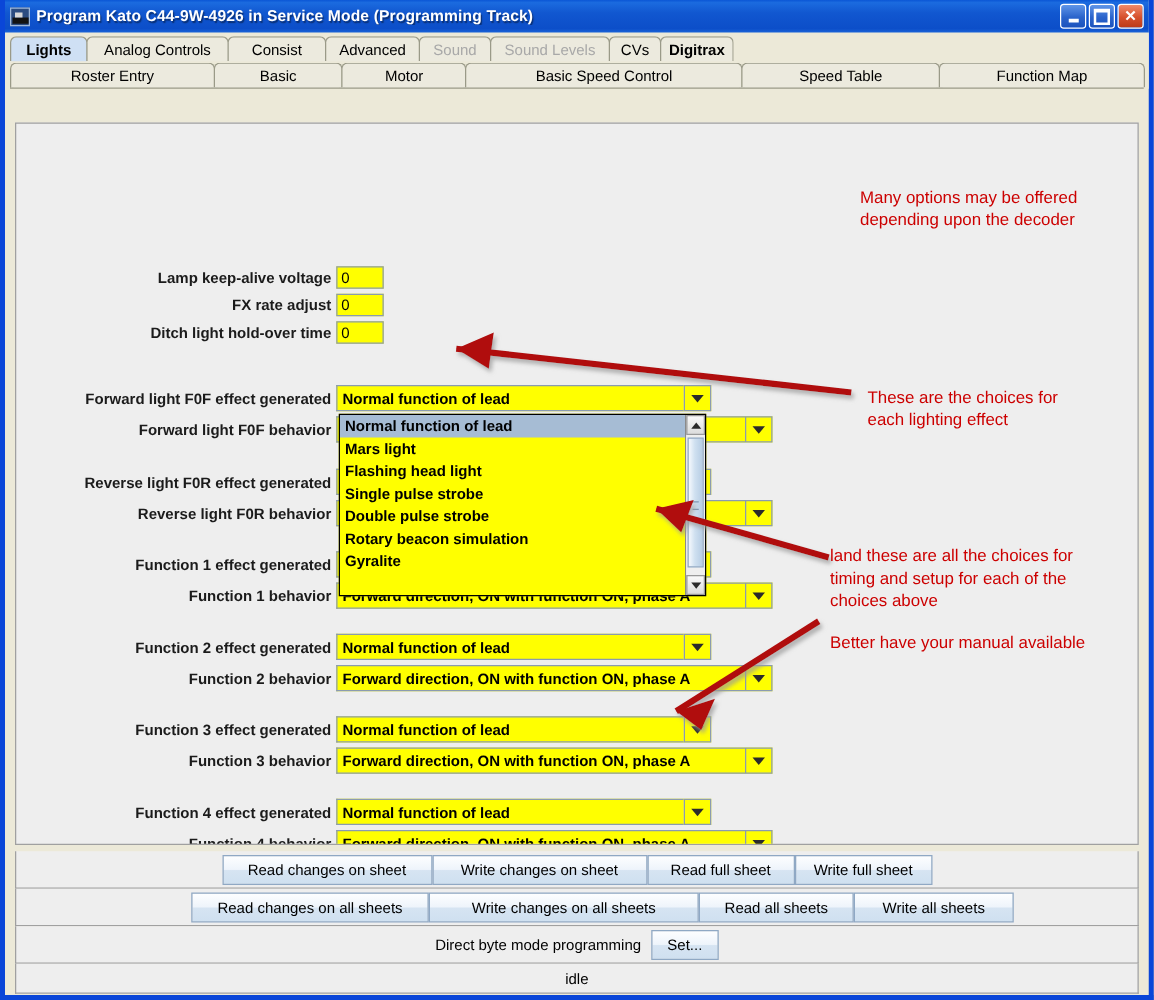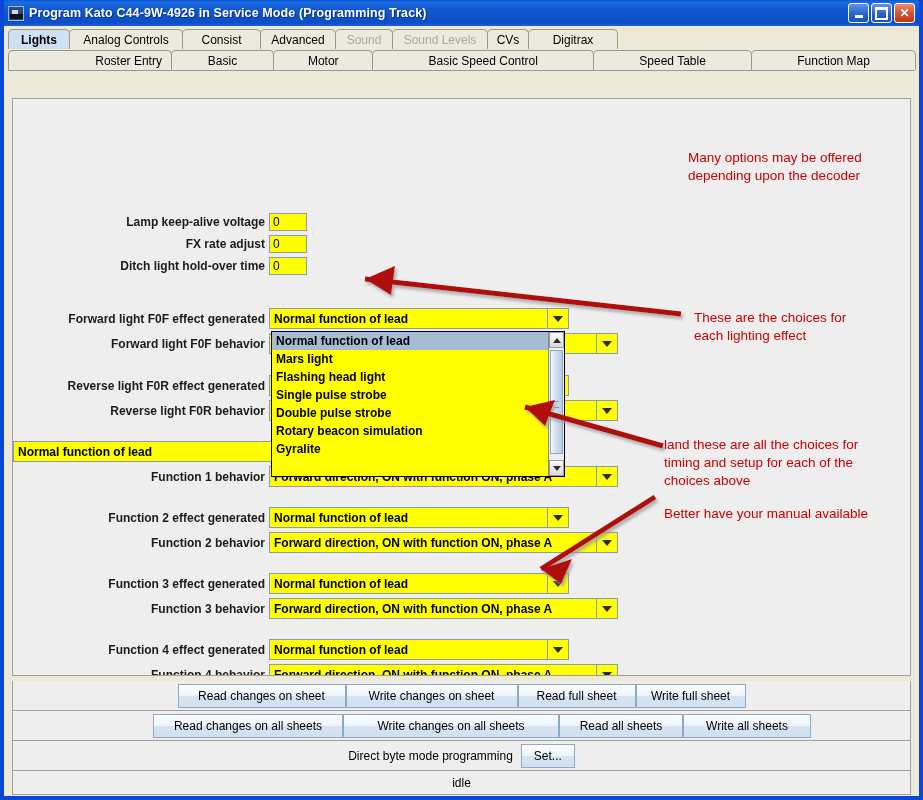--- a/index.html
+++ b/index.html
@@ -332,26 +332,26 @@
           </div>
           <div class="tab disabled" style="width: 58px;">
             <span>Sound</span>
           </div>
           <div class="tab disabled" style="width: 96px;">
             <span>Sound Levels</span>
           </div>
           <div class="tab" style="width: 42px;">
             <span>CVs</span>
           </div>
-          <div class="tab" style="width: 90px;">
+          <div class="tab" style="width: 59px; font-weight: bold;">
             <span>Digitrax</span>
           </div>
         </div>
       <div class="tabrow" id="tabrow2">
-          <div class="tab" style="width: 167px; justify-content: flex-end;">
+          <div class="tab" style="width: 167px;">
             <span>Roster Entry</span>
           </div>
           <div class="tab" style="width: 105px;">
             <span>Basic</span>
           </div>
           <div class="tab" style="width: 102px;">
             <span>Motor</span>
           </div>
           <div class="tab" style="width: 226px;">
             <span>Basic Speed Control</span>
@@ -410,20 +410,21 @@
           <div class="row" style="top: 301px;">
             <div class="lbl">Reverse light F0R behavior</div>
             <div class="combo">
               <div class="cbox" style="width: 327px;">Forward direction, ON with function ON, phase A</div>
               <div class="carrow">
                 <i></i>
               </div>
             </div>
           </div>
           <div class="row" style="top: 342px;">
+            <div class="lbl">Function 1 effect generated</div>
             <div class="combo">
               <div class="cbox" style="width: 278px;">Normal function of lead</div>
               <div class="carrow">
                 <i></i>
               </div>
             </div>
           </div>
           <div class="row" style="top: 367px;">
             <div class="lbl">Function 1 behavior</div>
             <div class="combo">

